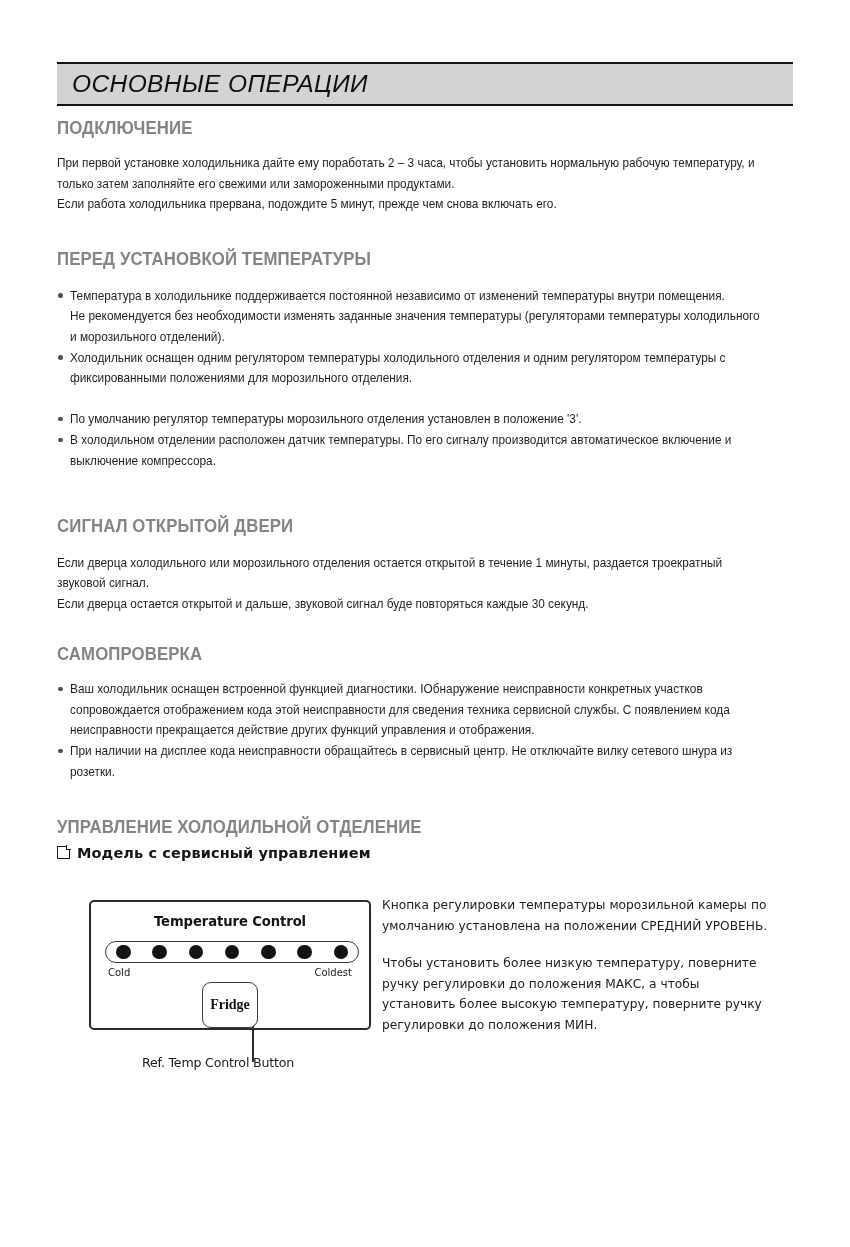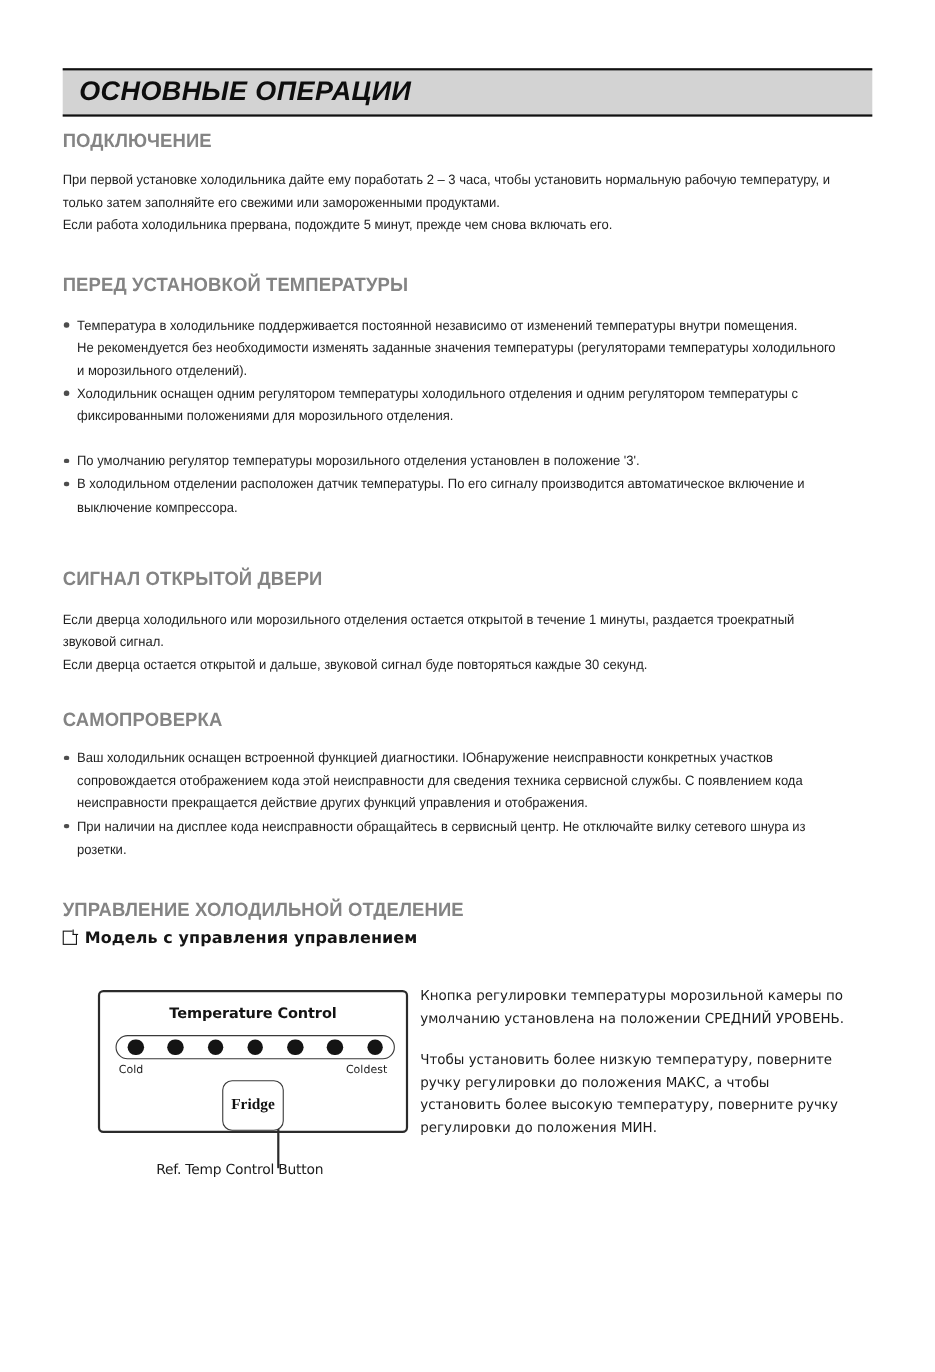--- a/index.html
+++ b/index.html
@@ -34,21 +34,21 @@
     background: #d3d3d3;
     border-top: 2px solid #111111;
     border-bottom: 2px solid #111111;
     box-sizing: border-box;
     display: flex;
     align-items: center;
   }
   .banner-title {
     font-family: "Liberation Sans", sans-serif;
     font-style: italic;
-    font-weight: bold;
+    font-weight: normal;
     font-size: 24.5px;
     letter-spacing: 0.4px;
     color: #0d0d0d;
     padding-left: 15px;
     white-space: nowrap;
   }
 
   
   .content {
     position: absolute;
@@ -327,21 +327,21 @@
         <span class="dot"></span>
         <span class="bullet-text" style="display:block;">При наличии на дисплее кода неисправности обращайтесь в сервисный центр. Не отключайте вилку сетевого шнура из розетки.</span>
       </li>
     </ul>
 
     <div class="sp-34"></div>
 
     <h2 class="section-head">УПРАВЛЕНИЕ ХОЛОДИЛЬНОЙ ОТДЕЛЕНИЕ</h2>
     <div class="model-row">
       <span class="model-glyph"></span>
-      <span class="model-label">Модель с управления управлением</span>
+      <span class="model-label">Модель с сервисный управлением</span>
     </div>
 
   </div>
 
   <div class="figure-area">
 
     <div class="panel">
       <div class="panel-title">Temperature Control</div>
 
       <div class="dot-track">

